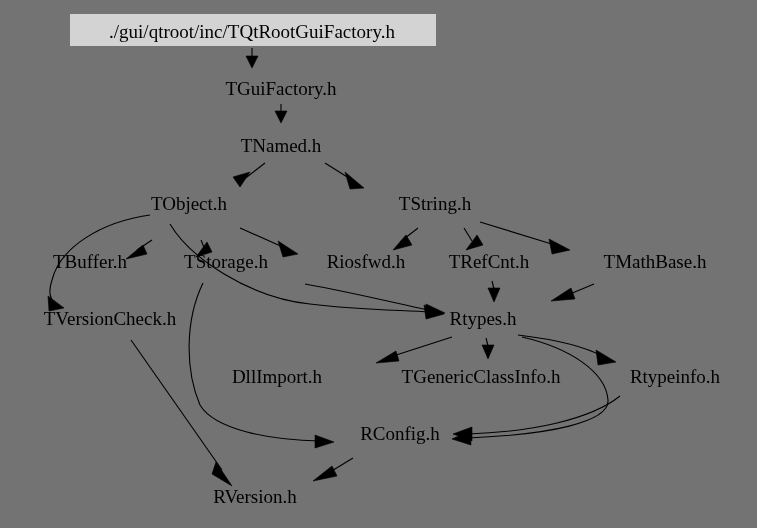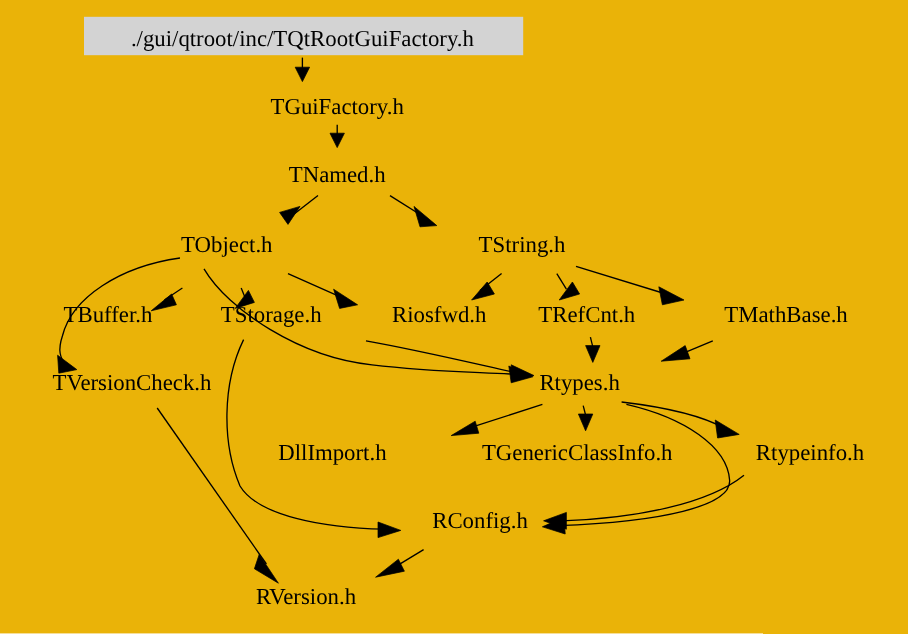--- a/index.html
+++ b/index.html
@@ -4,21 +4,21 @@
 <style>
   html, body {
     margin: 0;
     padding: 0;
     background: #ffffff;
   }
   #page {
     position: relative;
     width: 757px;
     height: 528px;
-    background: #eab308;
+    background: #737373;
     overflow: hidden;
     font-family: "Liberation Serif", "DejaVu Serif", serif;
   }
   #graph-svg {
     position: absolute;
     left: 0;
     top: 0;
     width: 757px;
     height: 528px;
   }

